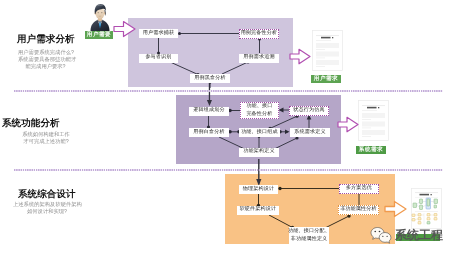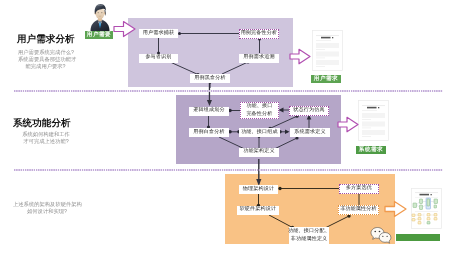--- a/index.html
+++ b/index.html
@@ -138,21 +138,21 @@
   <div class="node" style="left:139px;top:29px;width:39px;height:9px;">用户需求捕获</div>
   <div class="node dash" style="left:239px;top:29px;width:40px;height:10px;">用例完备性分析</div>
   <div class="node" style="left:139px;top:53.5px;width:39px;height:9px;">参与者识别</div>
   <div class="node" style="left:239px;top:53.5px;width:40px;height:9px;">用例需求追溯</div>
   <div class="node" style="left:190px;top:74px;width:40px;height:9px;">用例黑盒分析</div>
 
   <svg class="abs" style="left:289px;top:48px;z-index:5;" width="22" height="17" viewBox="0 0 44 34">
     <path d="M 2 12 L 20 12 L 20 2.5 L 42 17 L 20 31.5 L 20 22 L 2 22 Z" fill="#ffffff" stroke="#b14fb1" stroke-width="2.4" stroke-linejoin="round"></path>
   </svg>
 
-  <div class="sec-title" style="left:13px;top:117px;">系统功能分析</div>
+  <div class="sec-title" style="left:2px;top:117px;">系统功能分析</div>
   <div class="sec-sub" style="left:22px;top:132px;width:48px;">
     <div>系统如何构建和工作</div>
     <div>才可完成上述功能?</div>
   </div>
 
   <div class="panel" style="left:176px;top:95px;width:165px;height:69px;background:#b5a6c8;"></div>
 
   <svg class="abs" style="left:204px;top:83px;" width="12" height="24" viewBox="0 0 24 48">
     <g fill="#32323e">
         <rect x="9.6" y="0" width="2.6" height="36"></rect>
@@ -220,20 +220,21 @@
     <rect x="8" y="20" width="30" height="1.6" fill="#efefef"></rect>
     <rect x="8" y="26" width="46" height="10" fill="#f4f4f4"></rect>
     <rect x="8" y="38" width="18" height="1.6" fill="#efefef"></rect>
     <rect x="8" y="43" width="46" height="10" fill="#f4f4f4"></rect>
     <rect x="8" y="55" width="18" height="1.6" fill="#efefef"></rect>
     <rect x="8" y="60" width="46" height="10" fill="#f4f4f4"></rect>
     <rect x="8" y="72" width="18" height="1.6" fill="#efefef"></rect>
   </svg>
   <div class="badge" style="left:356px;top:145.5px;width:30px;height:8.5px;background:#4e9b45;">系统需求</div>
 
+  <div class="sec-title" style="left:18px;top:188px;">系统综合设计</div>
   <div class="sec-sub" style="left:13px;top:202px;width:68px;">
     <div>上述系统的架构及软硬件架构</div>
     <div>如何设计和实现?</div>
   </div>
 
   <div class="panel" style="left:225px;top:174px;width:170px;height:70px;background:#f9c285;"></div>
 
   <svg class="abs" style="left:253px;top:159px;" width="12" height="28" viewBox="0 0 24 56">
     <g fill="#32323e">
         <rect x="10.2" y="0" width="2.8" height="42"></rect>
@@ -317,13 +318,14 @@
     </g>
     <g fill="#3a3a3a">
       <ellipse cx="10.5" cy="11" rx="1.7" ry="1.3"></ellipse>
       <ellipse cx="19" cy="11" rx="1.7" ry="1.3"></ellipse>
       <ellipse cx="25.6" cy="20.4" rx="1.5" ry="1.1"></ellipse>
       <ellipse cx="34.2" cy="20.4" rx="1.5" ry="1.1"></ellipse>
     </g>
   </svg>
 
   <div class="abs" style="left:396px;top:233.5px;width:44px;height:7px;background:#4c9a40;z-index:6;"></div>
+  <div class="watermark" style="left:395px;top:227px;z-index:7;">系统工程</div>
 </div>
 
 </body></html>

